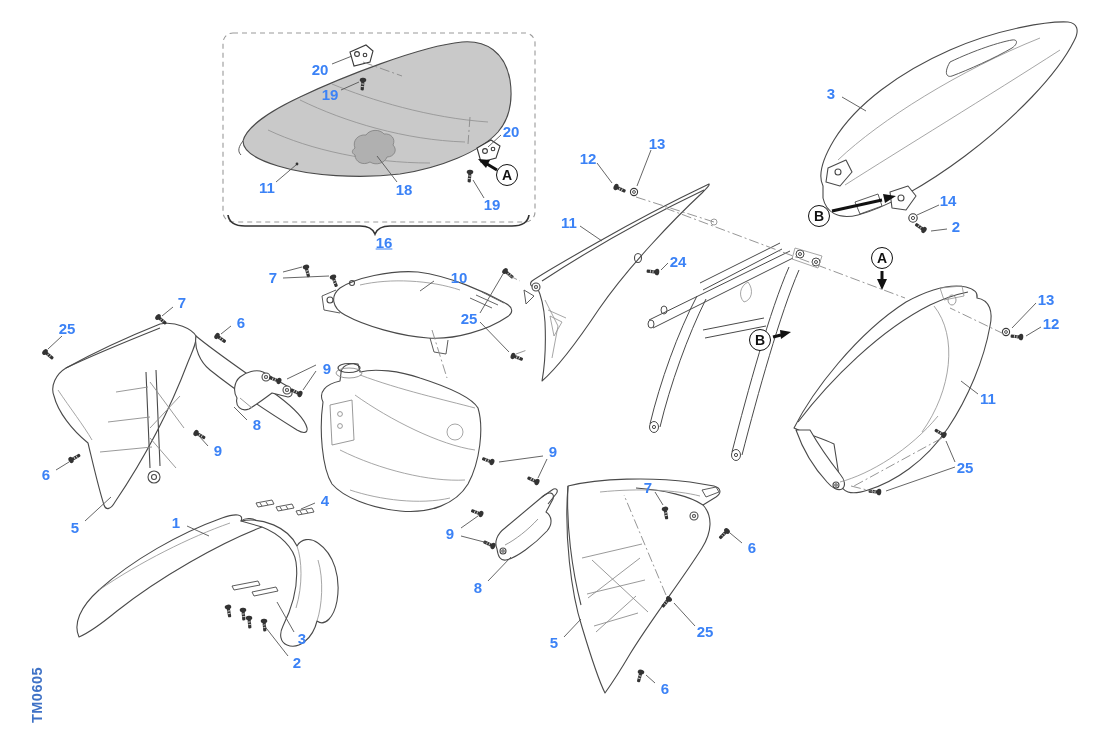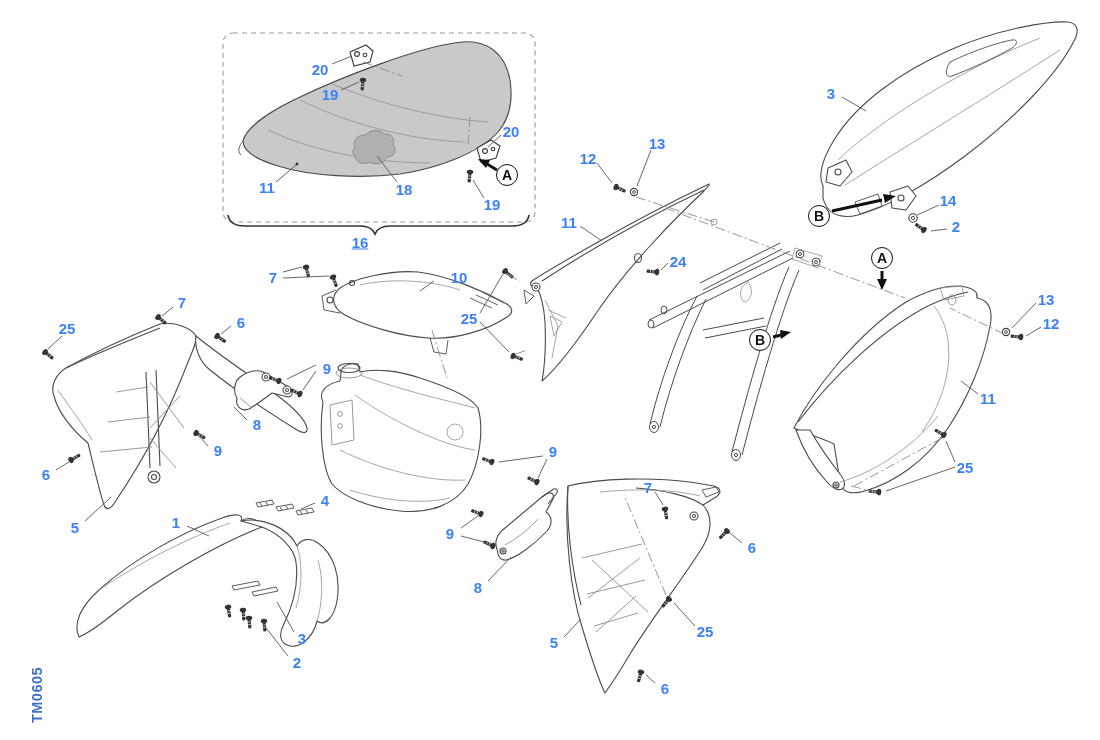--- a/index.html
+++ b/index.html
@@ -316,21 +316,21 @@
   </g>
 </svg>
 
 <div id="labels">
       <div class="callout" style="left: 320px; top: 69px;">20</div>
       <div class="callout" style="left: 330px; top: 94px;">19</div>
       <div class="callout" style="left: 267px; top: 187px;">11</div>
       <div class="callout" style="left: 404px; top: 189px; text-align: center;">18</div>
       <div class="callout" style="left: 511px; top: 131px;">20</div>
       <div class="callout" style="left: 492px; top: 204px;">19</div>
-      <div class="callout" style="left: 360px; top: 242px; text-decoration: underline;">16</div>
+      <div class="callout" style="left: 384px; top: 242px; text-decoration: underline;">16</div>
       <div class="callout" style="left: 831px; top: 93px;">3</div>
       <div class="callout" style="left: 948px; top: 200px;">14</div>
       <div class="callout" style="left: 956px; top: 226px;">2</div>
       <div class="callout" style="left: 588px; top: 158px;">12</div>
       <div class="callout" style="left: 657px; top: 143px;">13</div>
       <div class="callout" style="left: 569px; top: 222px;">11</div>
       <div class="callout" style="left: 678px; top: 261px;">24</div>
       <div class="callout" style="left: 469px; top: 318px;">25</div>
       <div class="callout" style="left: 273px; top: 277px;">7</div>
       <div class="callout" style="left: 459px; top: 277px;">10</div>

